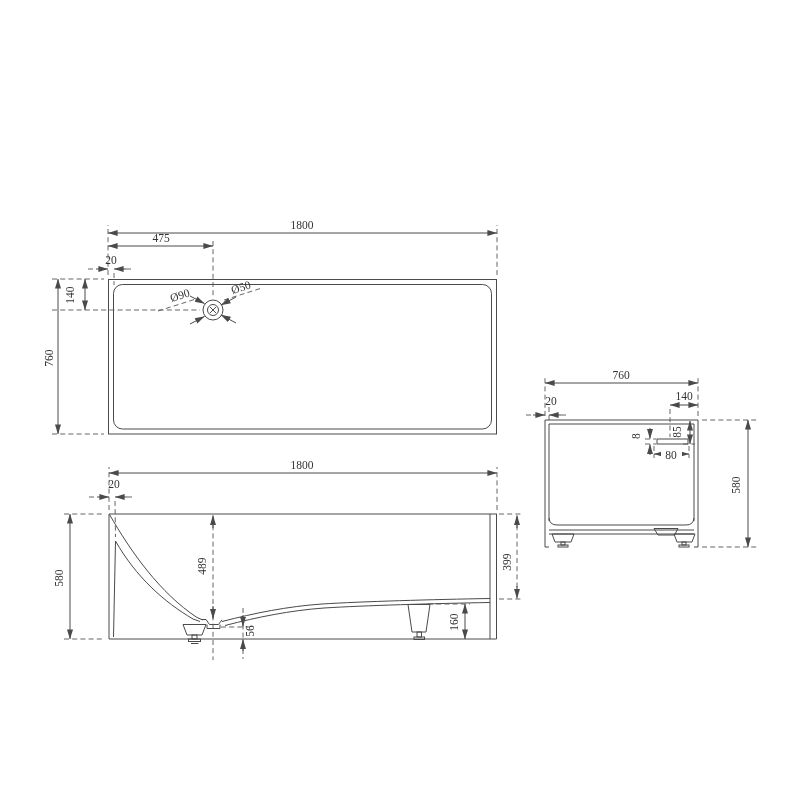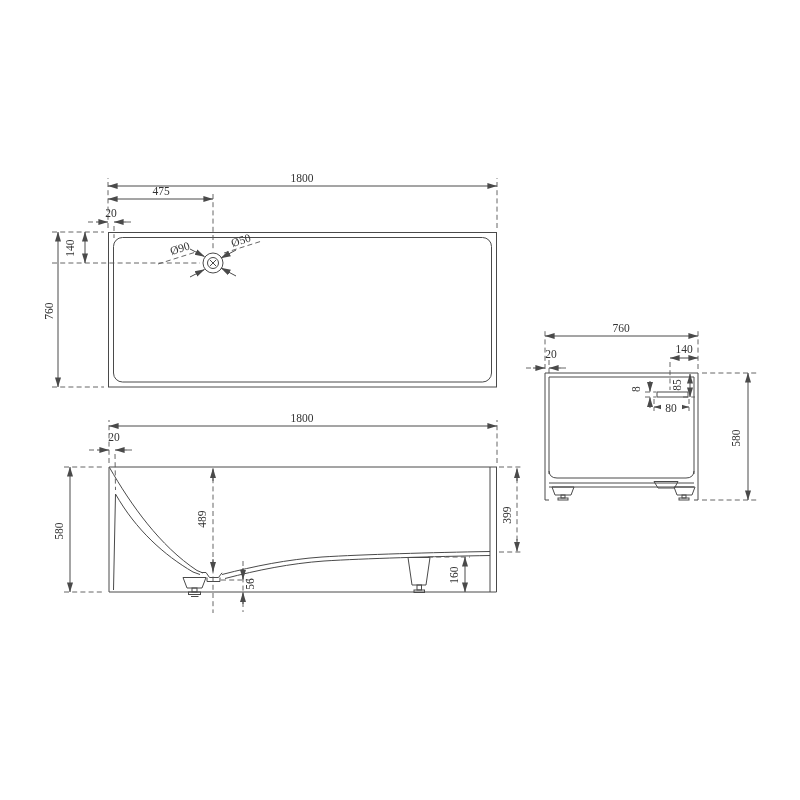--- a/index.html
+++ b/index.html
@@ -1,16 +1,16 @@
 <!DOCTYPE html>
 <html><head>
 <meta charset="utf-8">
 <style>
   html,body{margin:0;padding:0;background:#ffffff;}
-  .frame{width:800px;height:672px;background:#ffffff;position:relative;overflow:hidden;}
+  .frame{width:800px;height:672px;background:#ffffff;position:relative;overflow:hidden;margin-top:47px;}
   svg{display:block;}
   .s{stroke:#4a4a4a;stroke-width:1;fill:none;stroke-linecap:butt;}
   .d{stroke:#555555;stroke-width:0.9;fill:none;stroke-dasharray:5 3.2;}
   .fl{fill:#4a4a4a;stroke:none;}
   text.t{font-family:"Liberation Serif",serif;font-size:11.5px;fill:#333333;}
   .mask{fill:#ffffff;stroke:none;}
 </style>
 </head>
 <body>
 

